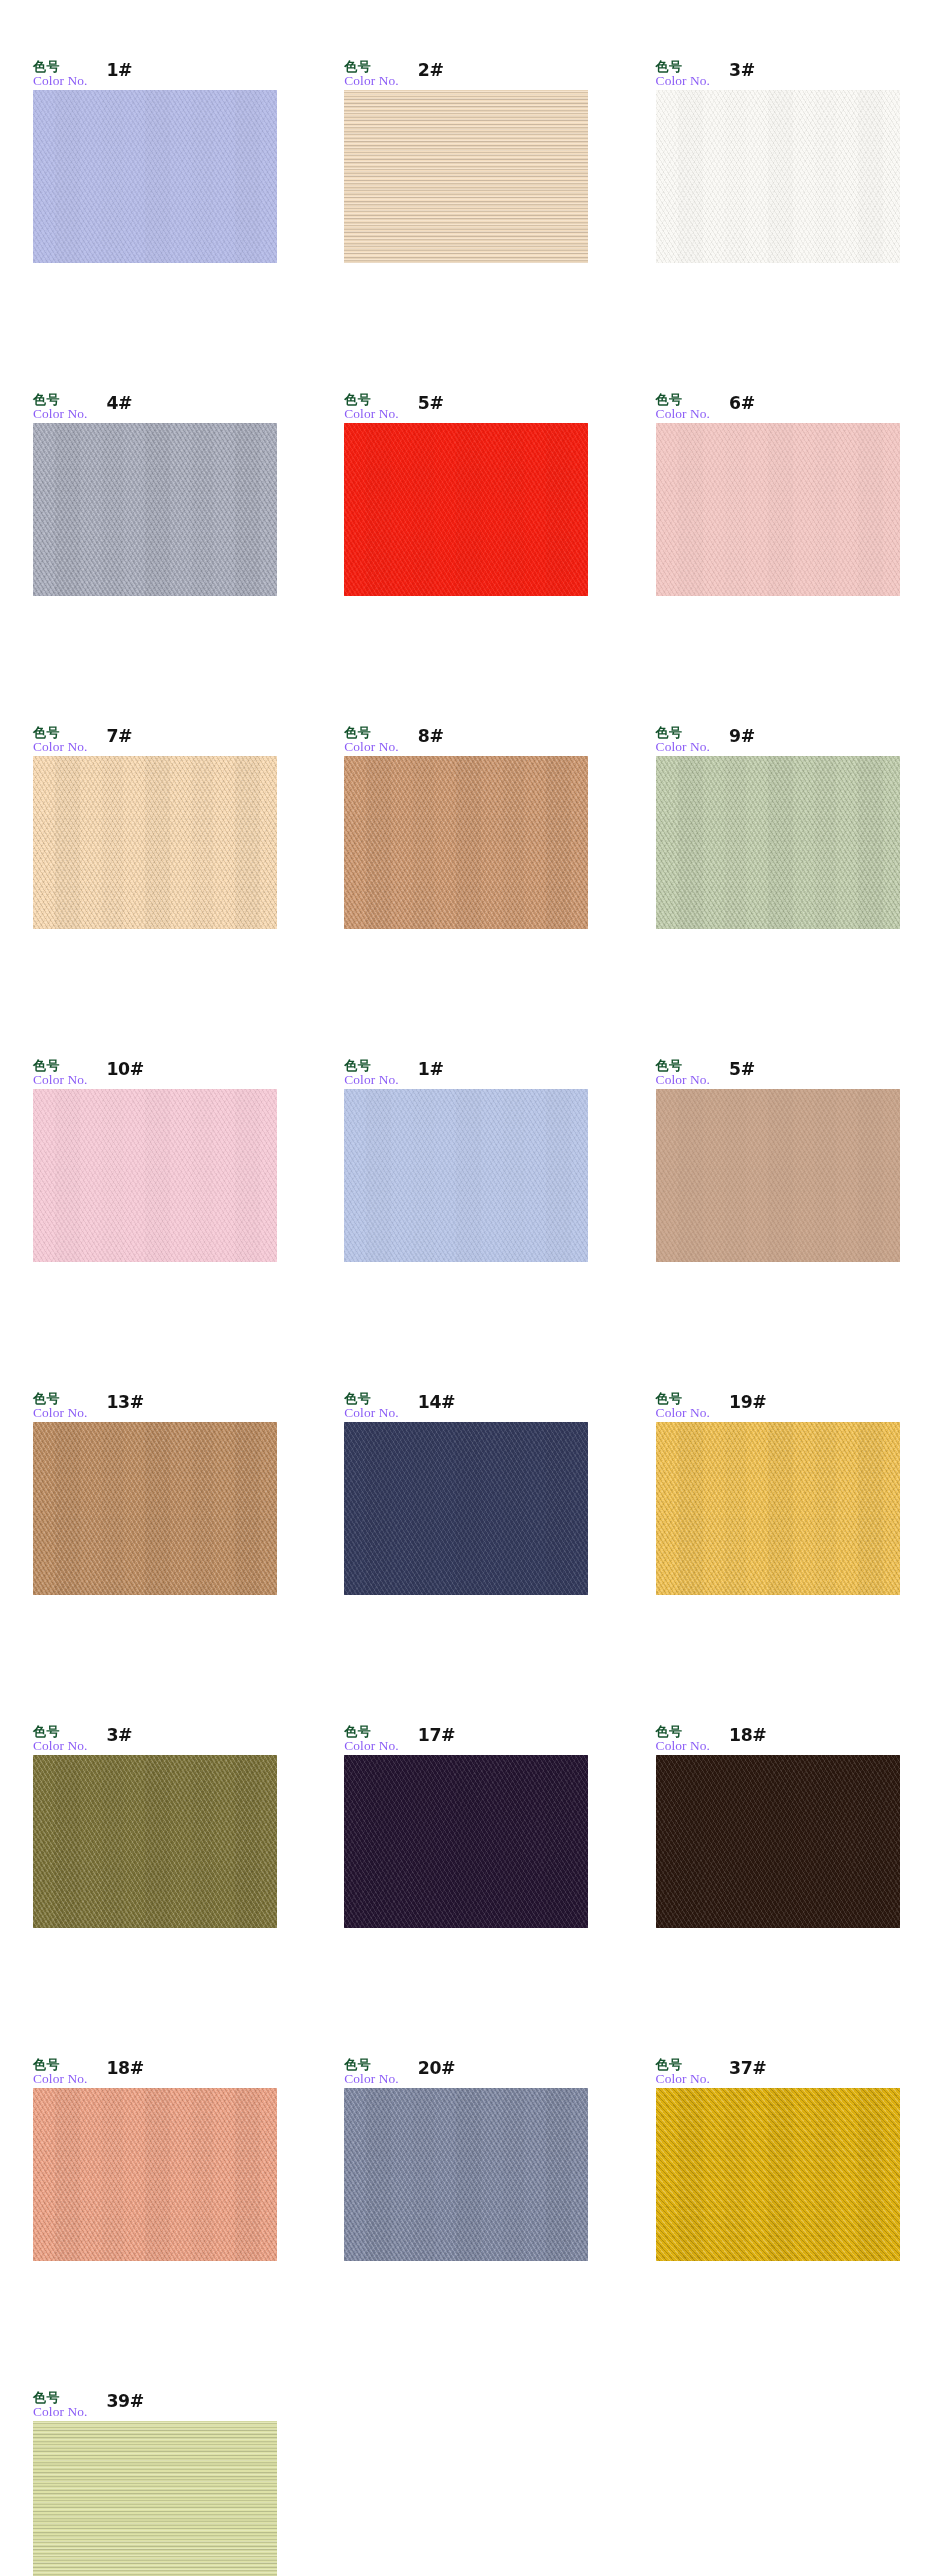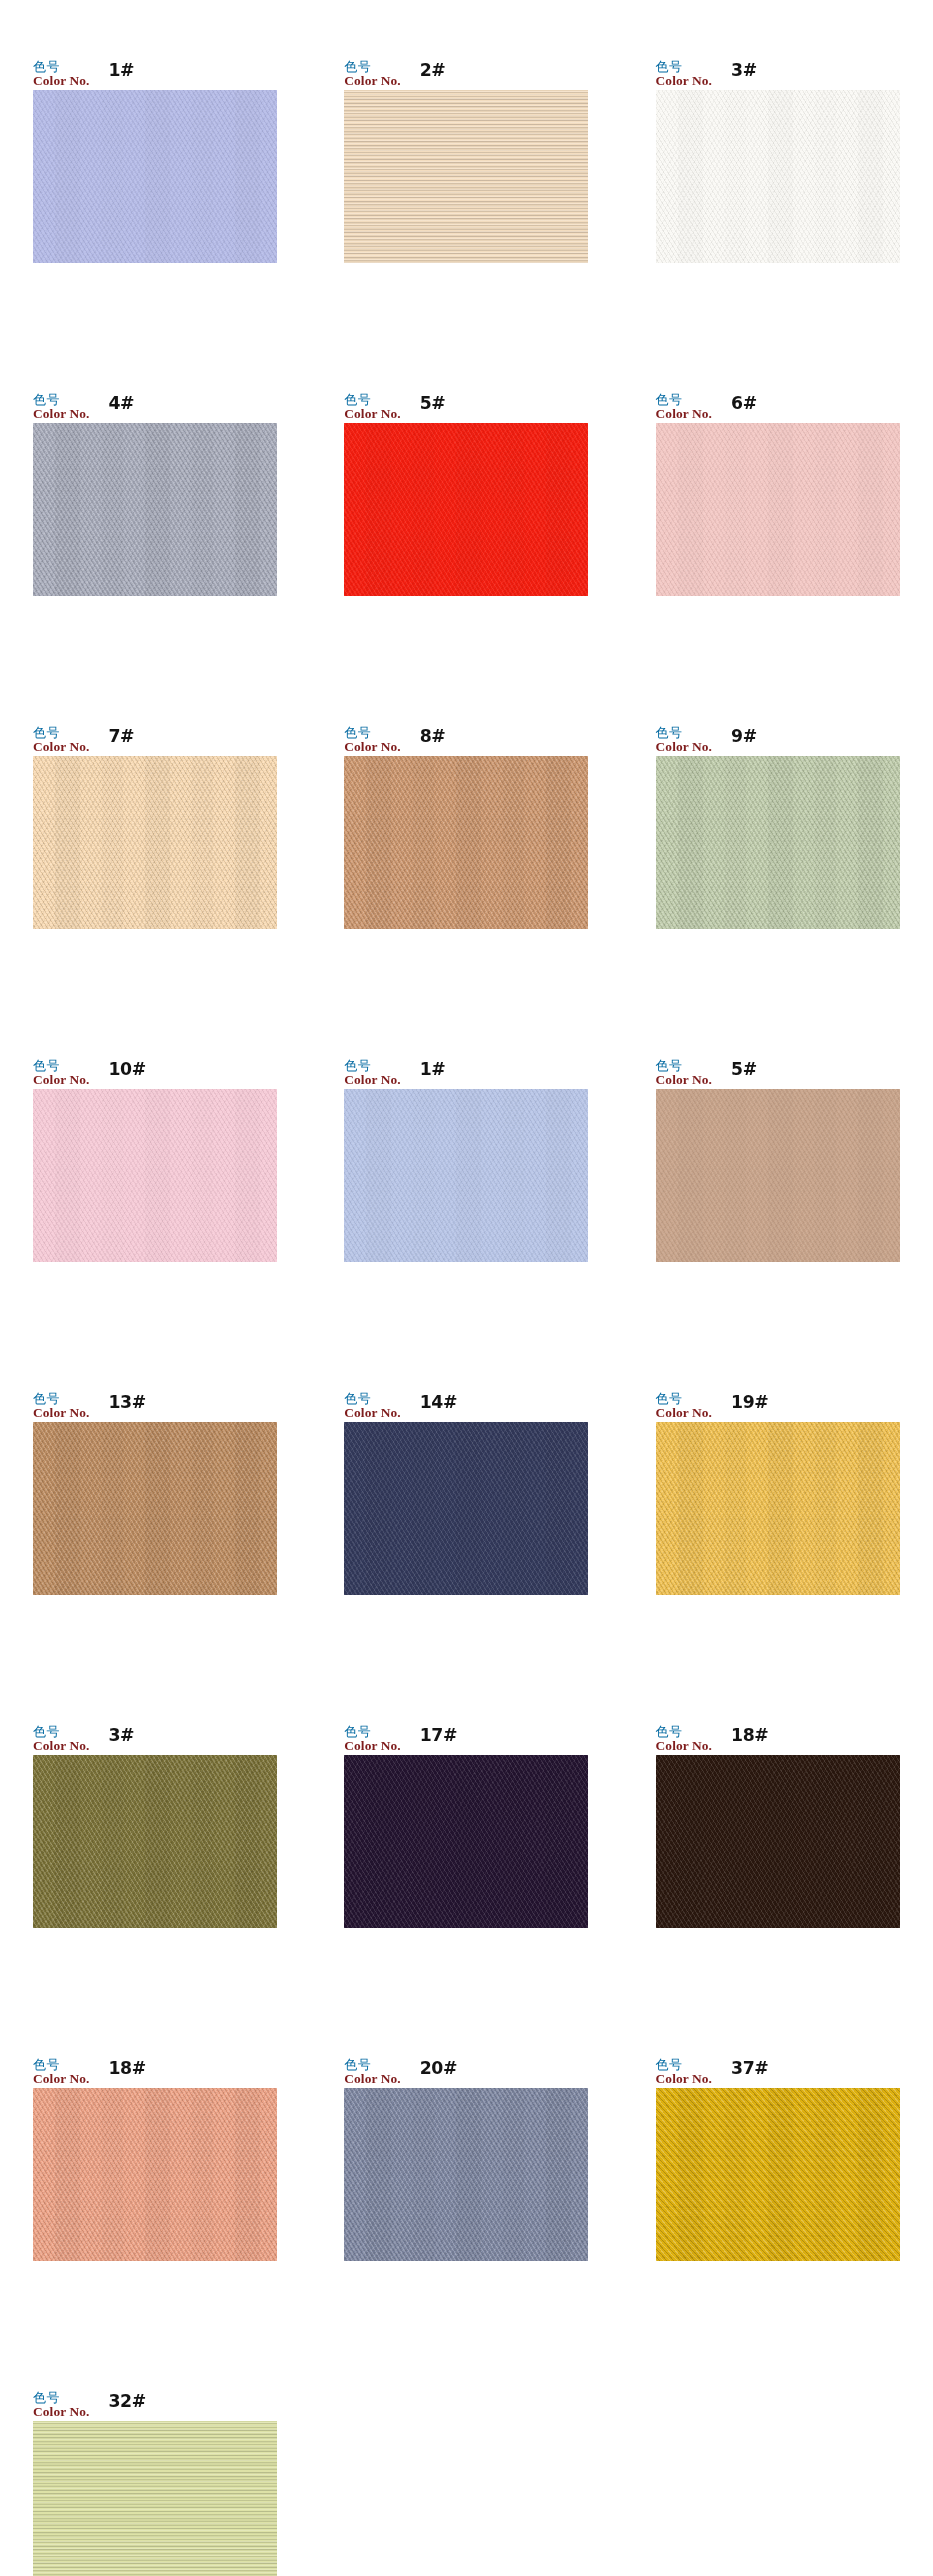--- a/index.html
+++ b/index.html
@@ -48,31 +48,31 @@
   }
 
   .label-block {
     line-height: 1.04;
     white-space: nowrap;
   }
 
   .label-cn {
     font-family: "DejaVu Sans", "Liberation Sans", sans-serif;
     font-size: 13px;
-    font-weight: 400;
-    color: #0369a1;
+    font-weight: 700;
+    color: #14532d;
     letter-spacing: 0.4px;
     display: block;
   }
 
   .label-en {
     font-family: "Liberation Serif", "DejaVu Serif", serif;
     font-size: 13.4px;
-    font-weight: 700;
-    color: #7f1d1d;
+    font-weight: 400;
+    color: #8b5cf6;
     letter-spacing: 0.1px;
     display: block;
     margin-top: 0.9px;
   }
 
   .code {
     font-family: "DejaVu Sans", "Liberation Sans", sans-serif;
     font-size: 17.3px;
     font-weight: 700;
     color: #141414;
@@ -416,19 +416,19 @@
           <div class="code">37#</div>
         </div>
         <div class="swatch diag" style="background-color: rgb(224, 178, 16);"></div>
       </div>
       <div class="cell">
         <div class="cell-header">
           <div class="label-block">
             <span class="label-cn">色号</span>
             <span class="label-en">Color No.</span>
           </div>
-          <div class="code">32#</div>
+          <div class="code">39#</div>
         </div>
         <div class="swatch horiz" style="background-color: rgb(221, 226, 167);"></div>
       </div>
     </div>
 </div>
 
 
 </body></html>

